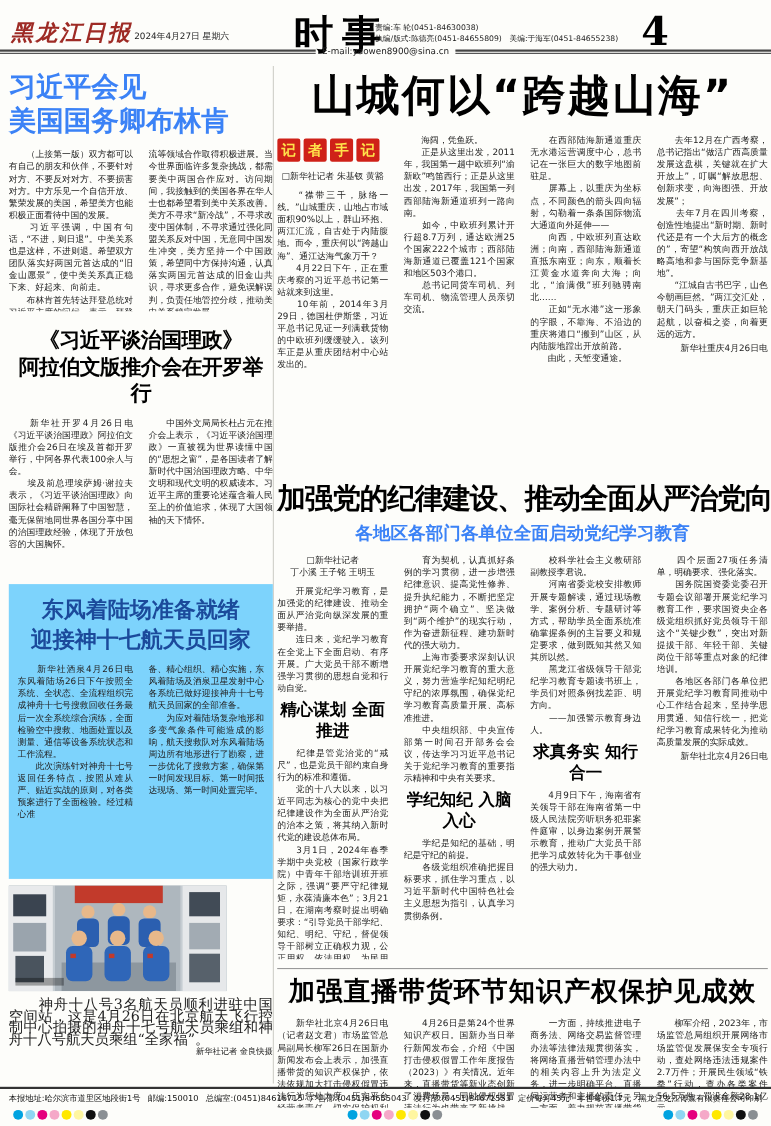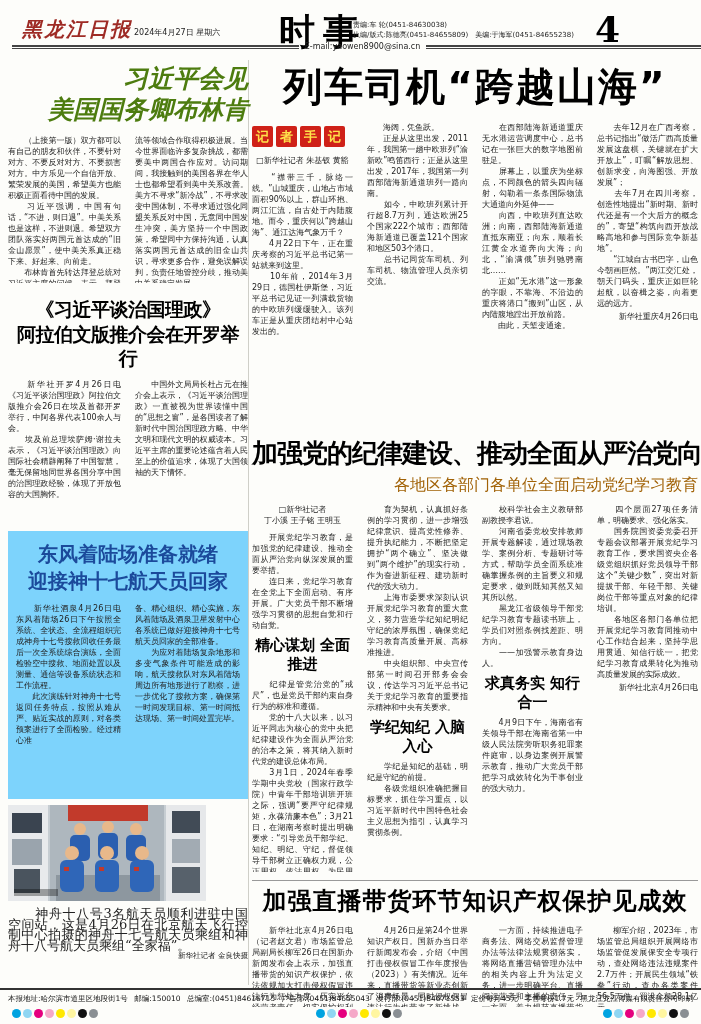--- a/index.html
+++ b/index.html
@@ -6,21 +6,21 @@
   html,body { width:701px; }
   body {
     font-family:"DejaVu Sans","Liberation Sans",sans-serif;
     background:#ffffff; color:#1a1a1a;
   }
   #page {
     position:relative; width:701px; height:1024px;
     background:#fdfdfa; overflow:hidden;
   }
   
-  .header { position:absolute; top:0; left:12px; width:622px; height:56px; }
+  .header { position:absolute; top:0; left:0; width:622px; height:56px; }
   .masthead {
     position:absolute; left:10px; top:16px;
     font-family:"DejaVu Serif","Liberation Serif",serif;
     font-weight:bold; font-style:italic; font-size:20px; color:#9e2b25;
     letter-spacing:2px;
   }
   .issue-date { position:absolute; left:122px; top:27px; font-size:8px; color:#222; }
   .section-title {
     position:absolute; left:0; right:0; top:8px; text-align:center;
     font-size:36px; font-weight:900; letter-spacing:8px; color:#000;
@@ -44,22 +44,22 @@
   
   .body-text {
     font-size:8px; line-height:11px; text-align:justify;
     white-space:pre-line; color:#222; overflow:hidden;
   }
   .cols { display:flex; gap:14px; }
   .cols .col { flex:1; overflow:hidden; }
   .dateline { text-align:right; font-size:8px; line-height:11px; color:#222; margin-top:2px; }
   
   .h-blinken {
-    font-size:25px; font-weight:900; text-align:right; line-height:1.22;
-    white-space:pre-line; color:#4d7c0f; margin:2px 0 10px;font-style:italic;
+    font-size:25px; font-weight:900; text-align:left; line-height:1.22;
+    white-space:pre-line; color:#3b82f6; margin:2px 0 10px;
   }
   .blinken-body { height:148px; margin-bottom:14px; }
   .h-book {
     font-size:19px; font-weight:900; text-align:center; line-height:1.3;
     white-space:pre-line; color:#000; margin-bottom:8px; letter-spacing:-0.5px;
   }
   .book-body { height:142px; margin-bottom:10px; }
   .dongfeng-box { background:#7dd3fc; padding:10px 8px 8px; margin-bottom:6px; }
   .h-dongfeng {
     font-size:20px; font-weight:900; text-align:center; line-height:1.35;
@@ -93,21 +93,21 @@
   .byline {
     font-family:"DejaVu Serif","Liberation Serif",serif;
     font-size:8px; color:#222; text-align:center; margin-bottom:6px;
     white-space:pre-line; line-height:11px;
   }
   
   .h-jilv {
     font-size:26px; font-weight:900; text-align:center; color:#000;
     letter-spacing:-1px; margin-bottom:4px; white-space:nowrap;
   }
-  .h-jilv-sub { font-size:16px; font-weight:400; text-align:right; color:#a16207; margin-bottom:8px; }
+  .h-jilv-sub { font-size:16px; font-weight:700; text-align:center; color:#3b82f6; margin-bottom:8px; }
   .jilv-body { height:368px; }
   .col-subhead { font-size:15px; font-weight:900; text-align:center; margin:5px 0; color:#000; }
   
   .zhibo-sep { border-top:1px solid #999; margin:8px 0 4px; }
   .h-zhibo { font-size:24px; font-weight:900; text-align:center; color:#000; margin:4px 0 8px; letter-spacing:1px; }
   .zhibo-body { height:82px; }
   
   .footer {
     position:absolute; left:0; top:988px; width:701px;
     border-top:2px solid #333; padding:4px 8px 0;
@@ -218,21 +218,21 @@
       </svg>
       <div class="photo-caption">　　神舟十八号3名航天员顺利进驻中国空间站，这是4月26日在北京航天飞行控制中心拍摄的神舟十七号航天员乘组和神舟十八号航天员乘组“全家福”。</div>
       <div class="photo-credit">新华社记者 金良快摄</div>
     </div>
 
   </div>
 
   <div id="right-area">
 
     <div>
-      <div class="h-shancheng">列车司机“跨越山海”</div>
+      <div class="h-shancheng">山城何以“跨越山海”</div>
       <div class="cols shancheng-body">
         <div class="col">
           <div class="reporter-label">
             <span>记</span>
             <span>者</span>
             <span>手</span>
             <span>记</span>
           </div>
           <div class="byline">□新华社记者 朱基钗 黄豁</div>
           <div class="body-text">　　“襟带三千，脉络一线。”山城重庆，山地占市域面积90%以上，群山环抱、两江汇流，自古处于内陆腹地。而今，重庆何以“跨越山海”、通江达海气象万千？

